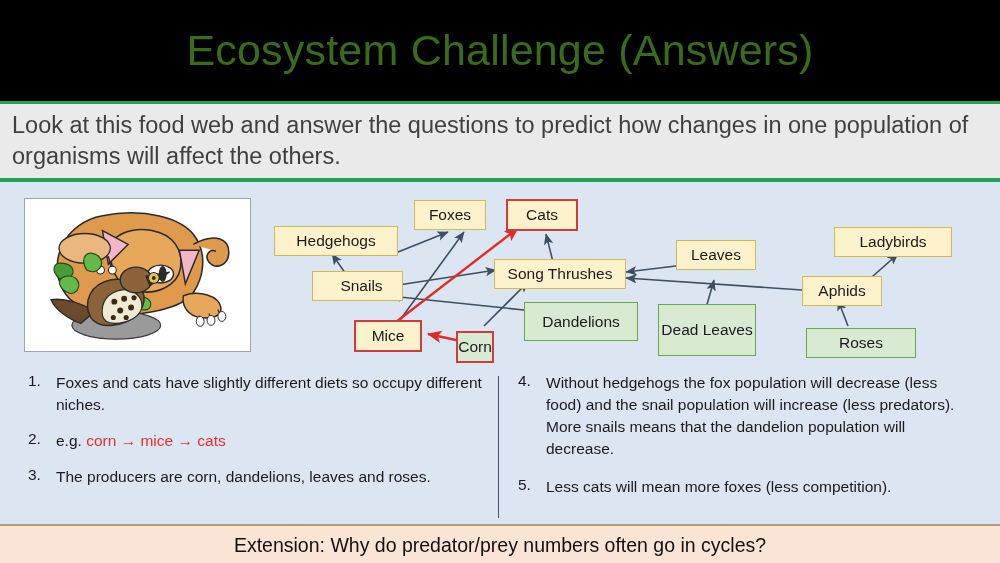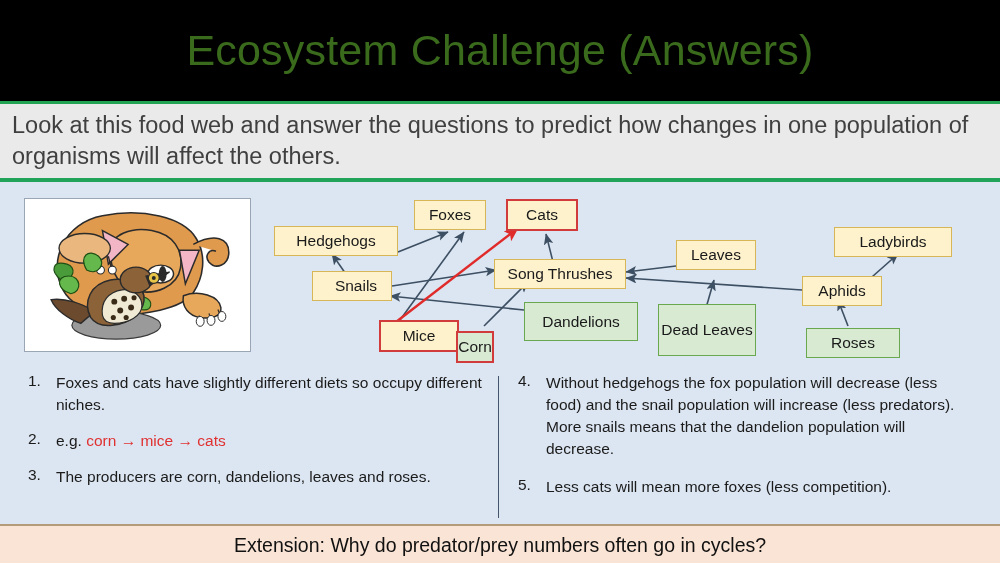--- a/index.html
+++ b/index.html
@@ -194,57 +194,57 @@
       </div>
 
     <div class="node" style="left:414px;top:14px;width:72px;height:30px;">
       <span>Foxes</span>
       </div>
 
     <div class="node hl" style="left:506px;top:13px;width:72px;height:32px;">
       <span>Cats</span>
       </div>
 
-    <div class="node" style="left:312px;top:85px;width:80px;height:30px;padding-left:8px;">
+    <div class="node" style="left:312px;top:85px;width:91px;height:30px;padding-left:8px;">
       <span>Snails</span>
       </div>
 
     <div class="node" style="left:494px;top:73px;width:132px;height:30px;text-align:right;">
       <span>Song Thrushes</span>
       </div>
 
     <div class="node" style="left:676px;top:54px;width:80px;height:30px;">
       <span>Leaves</span>
       </div>
 
     <div class="node" style="left:834px;top:41px;width:118px;height:30px;align-items:center;">
       <span>Ladybirds</span>
       </div>
 
     <div class="node" style="left:802px;top:90px;width:80px;height:30px;text-align:center;">
       <span>Aphids</span>
       </div>
 
-    <div class="node hl" style="left:379px;top:134px;width:80px;height:32px;justify-content:center;">
+    <div class="node hl" style="left:354px;top:134px;width:68px;height:32px;justify-content:center;">
       <span>Mice</span>
       </div>
 
     <div class="node green hl" style="left:456px;top:145px;width:38px;height:32px;">
       <span>Corn</span>
       </div>
 
     <div class="node green" style="left:524px;top:116px;width:114px;height:39px;">
       <span>Dandelions</span>
       </div>
 
     <div class="node green" style="left:658px;top:118px;width:98px;height:52px;">
       <span>Dead Leaves</span>
       </div>
 
-    <div class="node green" style="left:806px;top:142px;width:94px;height:30px;">
+    <div class="node green" style="left:806px;top:142px;width:110px;height:30px;">
       <span>Roses</span>
       </div>
   </div>
 
   <div class="answers">
     <div class="divider"></div>
 
     <div class="col left">
       <div class="ans">
         <div class="num">1.</div>

